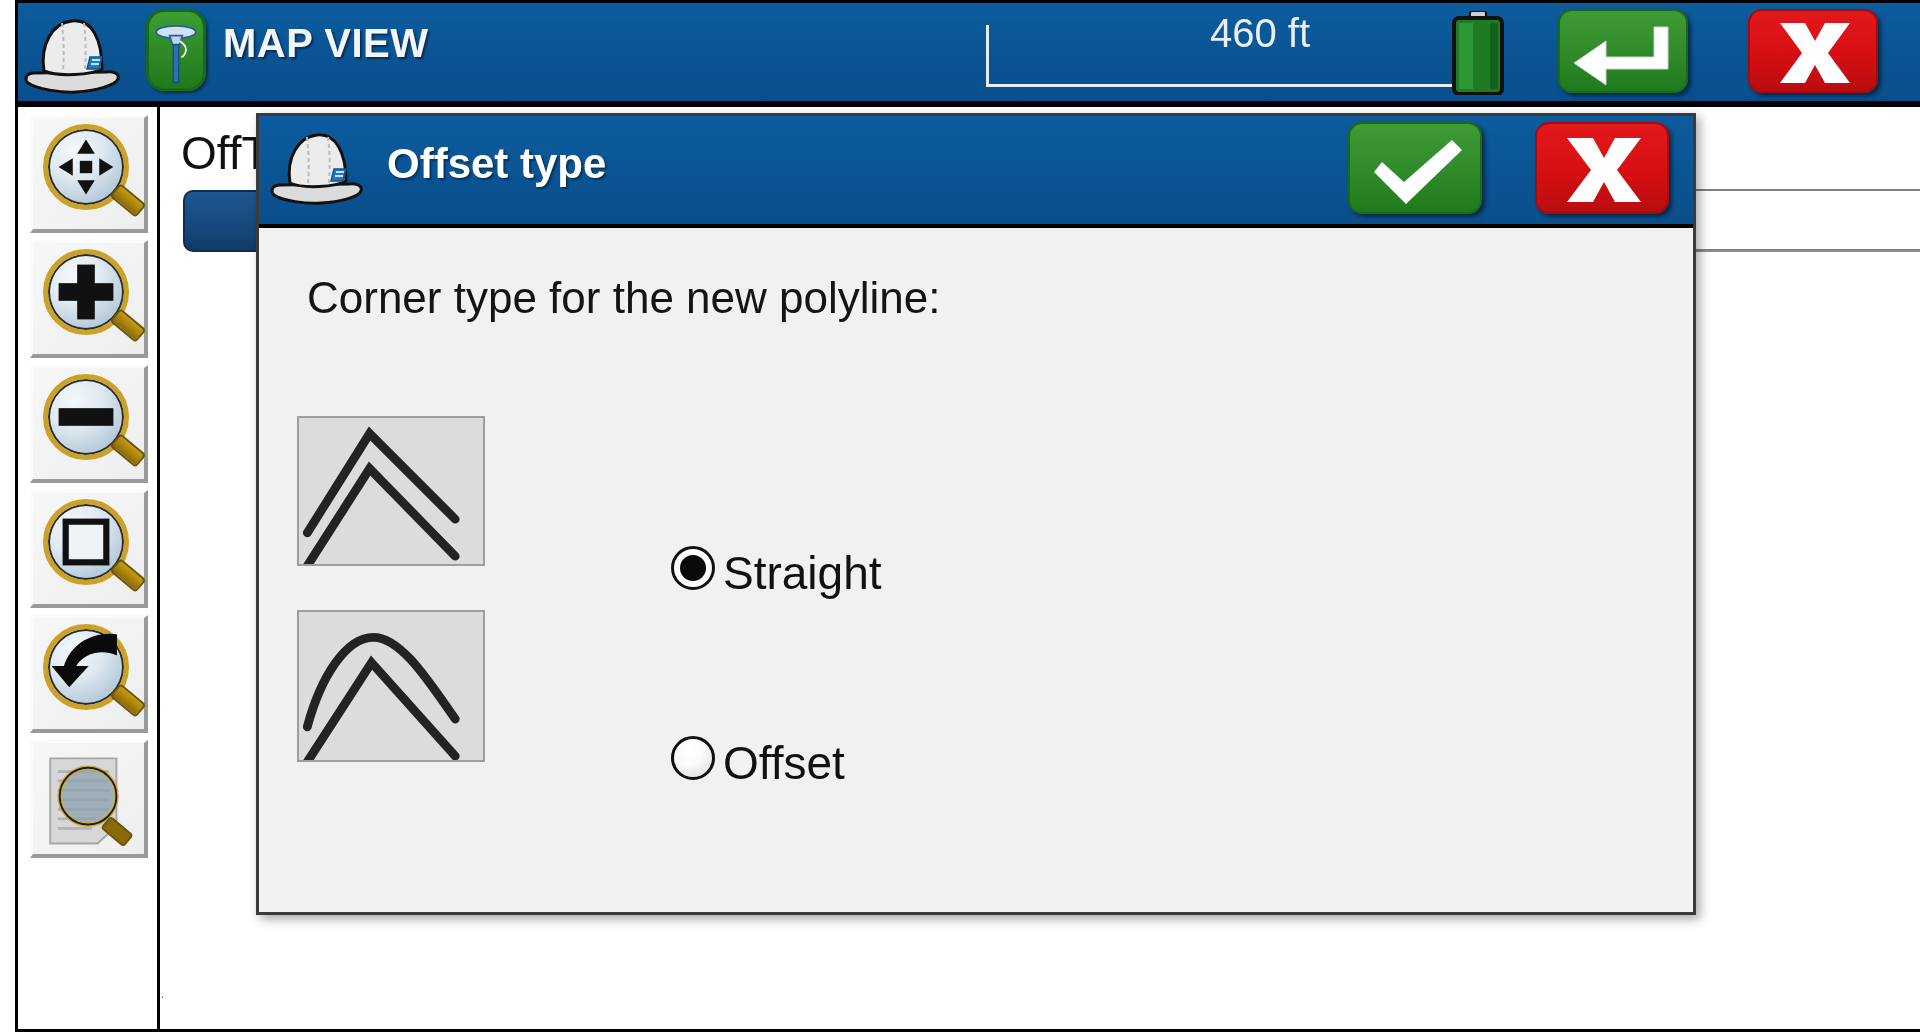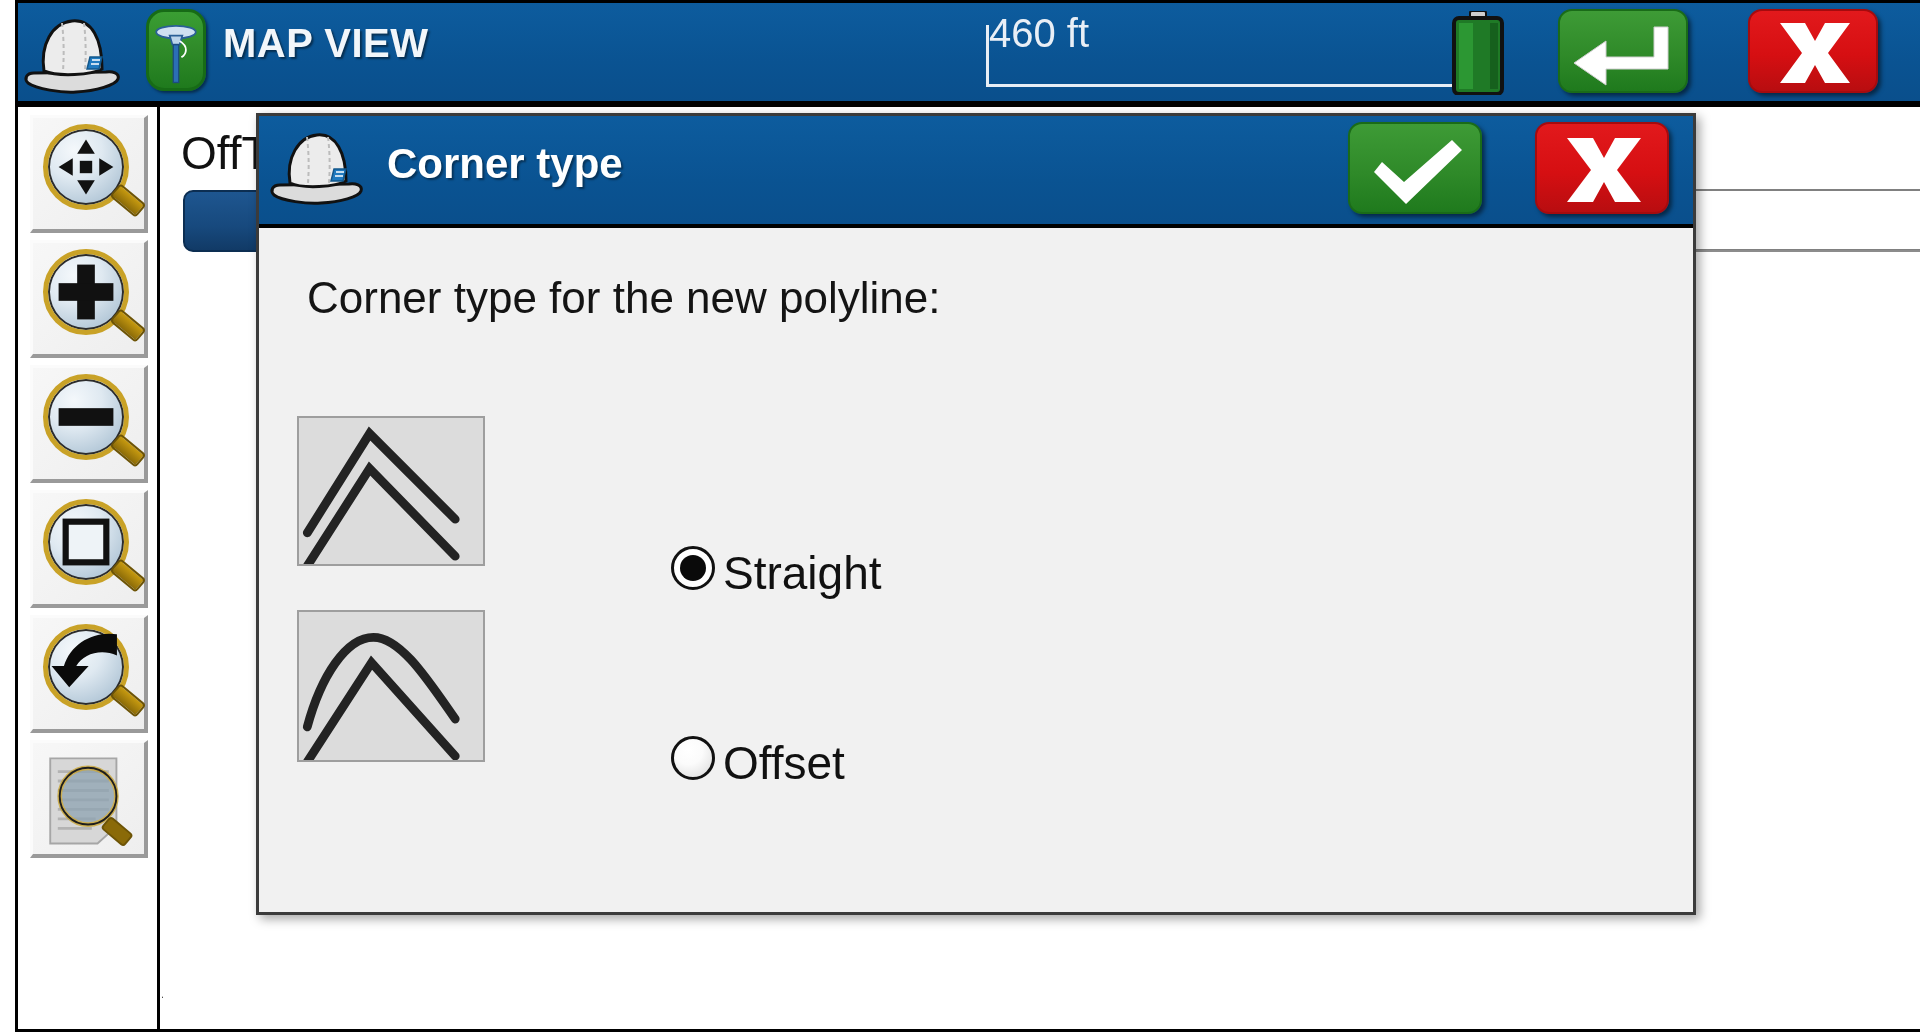--- a/index.html
+++ b/index.html
@@ -56,24 +56,25 @@
     width: 470px; height: 62px;
     border-left: 3px solid #e8eef5;
     border-right: 3px solid #e8eef5;
     border-bottom: 3px solid #e8eef5;
     box-sizing: border-box;
   }
   #scalebar-label {
     position: absolute;
     left: 0; top: -14px;
     width: 470px;
-    text-align: left;
+    text-align: center;
     font-size: 40px;
     color: #e9eff6;
     font-family: "Liberation Sans", sans-serif;
+    padding-left: 36px;
   }
   #battery {
     position: absolute; left: 1434px; top: 8px;
     width: 52px; height: 84px;
   }
   .topbtn {
     position: absolute;
     top: 6px;
     width: 130px; height: 84px;
     border-radius: 14px;
@@ -436,21 +437,21 @@
     <div id="dlg-header">
       <svg id="dlg-hardhat" viewBox="0 0 96 82">
         <path d="M11 61 C3 61 1 67 5 71 C13 77 38 80 52 79 C71 78 90 73 92 67 C94 61 86 59 80 60 Z" fill="#dcdcdc" stroke="#111" stroke-width="3"></path>
         <path d="M21 59 C17 34 29 13 48 11 C67 9 77 29 77 57 C67 63 34 65 21 59 Z" fill="#ececec" stroke="#111" stroke-width="3"></path>
         <path d="M38 13 C40 29 40 46 39 59" fill="none" stroke="#bcbcbc" stroke-width="2" stroke-dasharray="4 3"></path>
         <path d="M59 13 C61 29 61 46 60 59" fill="none" stroke="#bcbcbc" stroke-width="2" stroke-dasharray="4 3"></path>
         <path d="M65 45 l12 0 l-3 12 l-12 0 Z" fill="#1f7ac0" stroke="#12578b" stroke-width="1.5"></path>
         <path d="M67 48 l8 0 M66 52 l8 0" stroke="#ffffff" stroke-width="1.4"></path>
       </svg>
 
-      <div id="dlg-title">Corner type</div>
+      <div id="dlg-title">Offset type</div>
 
       <div id="dlg-ok" class="dlgbtn">
         <svg viewBox="0 0 134 92" width="134" height="92">
           <path d="M24 48 L32 38 L54 58 L102 16 L112 26 L56 80 Z" fill="#ffffff"></path>
         </svg>
         
       </div>
 
       <div id="dlg-cancel" class="dlgbtn">
         <svg viewBox="0 0 134 92" width="134" height="92">

